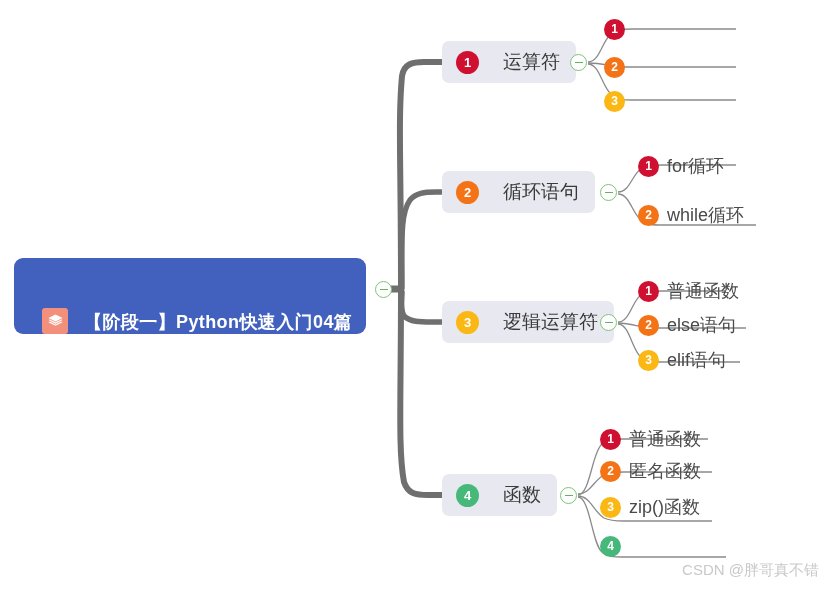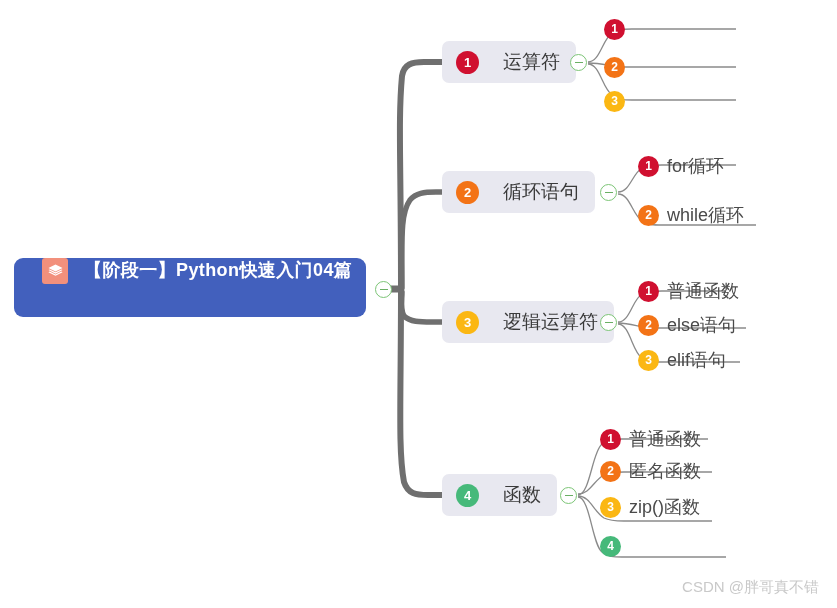--- a/index.html
+++ b/index.html
@@ -29,25 +29,25 @@
     height: 608px;
     pointer-events: none;
   }
 
   
   .root-node {
     position: absolute;
     left: 14px;
     top: 258px;
     width: 352px;
-    height: 59px;
+    height: 76px;
     background: #4260bd;
     border-radius: 9px;
     display: flex;
-    align-items: flex-start;
+    align-items: flex-end;
     box-sizing: border-box;
     padding-left: 28px;
   }
   .root-icon {
     width: 26px;
     height: 26px;
     background: #f2907c;
     border-radius: 3px;
     display: flex;
     align-items: center;
@@ -138,21 +138,21 @@
     display: block;
     width: 8px;
     height: 1.6px;
     background: #6aaf64;
   }
 
   
   .watermark {
     position: absolute;
     right: 18px;
-    bottom: 11px;
+    bottom: 28px;
     font-size: 15px;
     color: #c9c9c9;
     white-space: nowrap;
   }
 </style>
 </head>
 <body>
 
 <div id="canvas">
 

